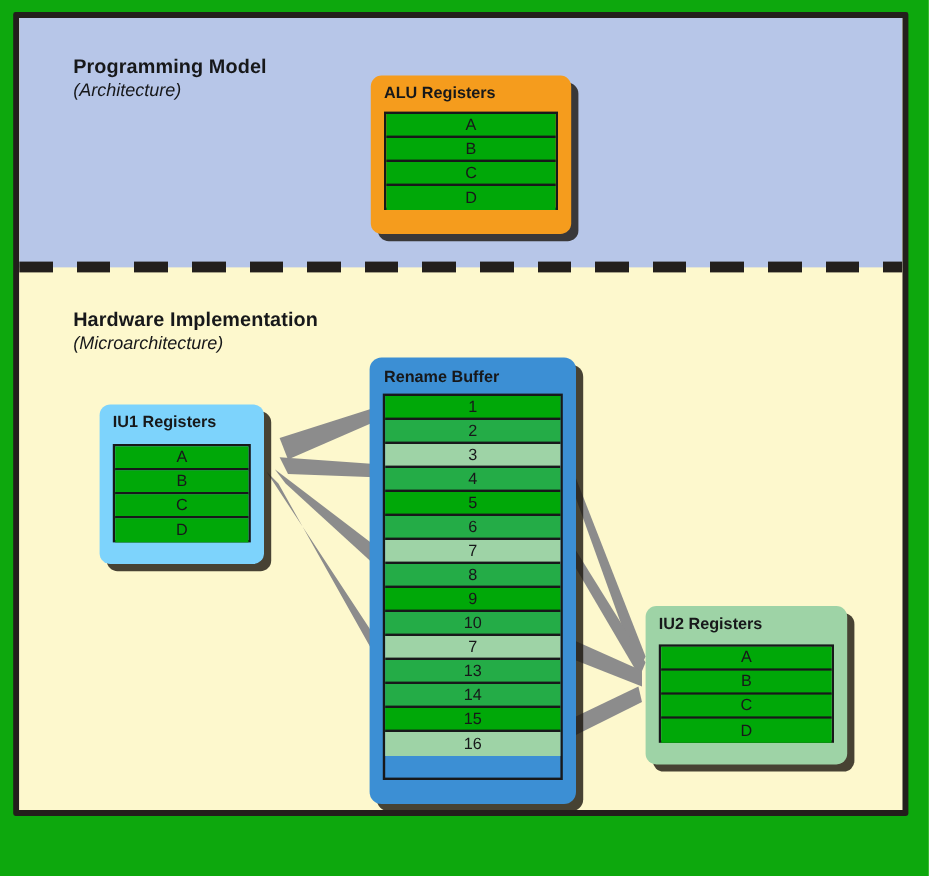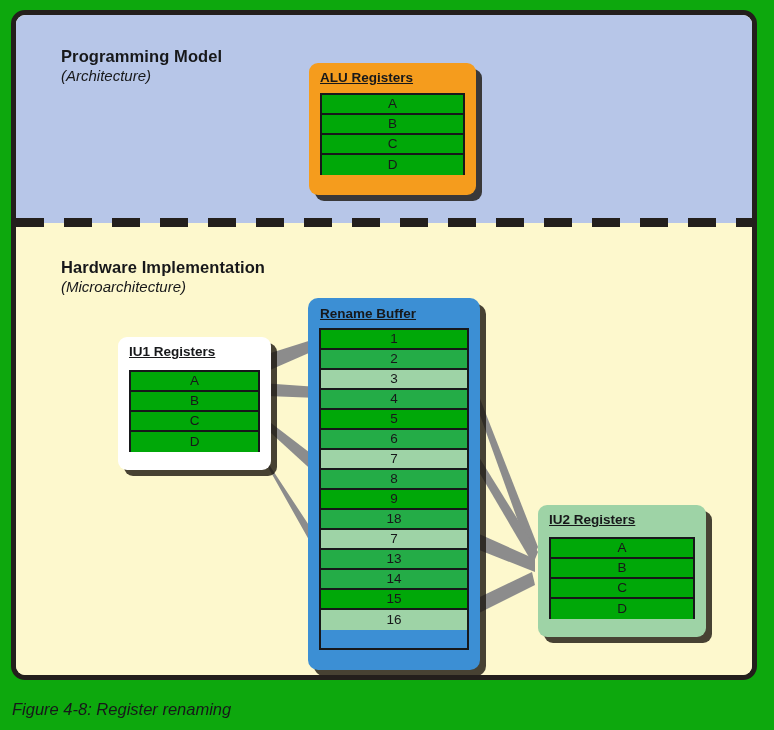--- a/index.html
+++ b/index.html
@@ -8,21 +8,21 @@
     background:#0da80d;
     font-family:"Liberation Sans", sans-serif;
     overflow:hidden;
     position:relative;
   }
   #stage{position:absolute;left:0;top:0;width:774px;height:730px;}
 
   
   .panel{
     position:absolute;left:11px;top:10px;width:746px;height:670px;
-    border:5px solid #231f1c;border-radius:14px;
+    border:5px solid #231f1c;border-radius:2px;
     box-sizing:border-box;overflow:hidden;background:#fdf8cd;
   }
   .arch-zone{
     position:absolute;left:0;top:0;width:100%;height:208px;
     background:#b7c6e8;
   }
   .micro-zone{
     position:absolute;left:0;top:208px;width:100%;height:462px;
     background:#fdf8cd;
   }
@@ -39,40 +39,40 @@
   .zone-label .t1{font-size:16.5px;font-weight:bold;letter-spacing:.1px;line-height:19px;white-space:nowrap;}
   .zone-label .t2{font-size:15px;font-weight:normal;line-height:19px;white-space:nowrap;font-style:italic;}
   #lbl-arch{left:45px;top:32px;}
   #lbl-micro{left:45px;top:243px;}
 
   
   .card{position:absolute;border-radius:9px;box-sizing:border-box;z-index:5;
         box-shadow:6px 6px 0 rgba(25,20,12,.80);}
   .card > .card-title{
     position:absolute;left:11px;top:7px;
-    font-size:13.5px;font-weight:bold;color:#17181a;white-space:nowrap;text-decoration:underline;
+    font-size:13.5px;font-weight:bold;color:#17181a;white-space:nowrap;
   }
   .rows{position:absolute;left:11px;right:11px;box-sizing:border-box;
         border:2px solid #17181a;}
   .row{
     box-sizing:border-box;
     border-bottom:2px solid #17181a;
     text-align:center;color:#17181a;
     font-size:13.5px;line-height:1;
     display:flex;align-items:center;justify-content:center;
   }
   .row:last-child{border-bottom:none;}
 
   
   #card-alu{left:293px;top:48px;width:167px;height:132px;background:#f59c1d;}
   #card-alu .rows{top:30px;height:82px;}
   #card-alu .row{height:20px;background:#00a808;}
 
   
-  #card-iu1{left:67px;top:322px;width:153px;height:133px;background:#ffffff;margin-left:35px;}
+  #card-iu1{left:67px;top:322px;width:137px;height:133px;background:#7dd3fc;}
   #card-iu1 .rows{top:33px;height:82px;}
   #card-iu1 .row{height:20px;background:#00a808;}
 
   
   #card-iu2{left:522px;top:490px;width:168px;height:132px;background:#9ed3a6;}
   #card-iu2 .rows{top:32px;height:82px;}
   #card-iu2 .row{height:20px;background:#00a808;}
 
   
   #card-rb{left:292px;top:283px;width:172px;height:372px;background:#3c8fd4;border-radius:10px;padding-left:20px;}
@@ -161,25 +161,24 @@
       <div class="rows" id="rb-rows">
           <div class="row">1</div>
           <div class="row alt">2</div>
           <div class="row hl">3</div>
           <div class="row alt">4</div>
           <div class="row">5</div>
           <div class="row alt">6</div>
           <div class="row hl">7</div>
           <div class="row alt">8</div>
           <div class="row">9</div>
-          <div class="row alt">18</div>
+          <div class="row alt">10</div>
           <div class="row hl">7</div>
           <div class="row alt">13</div>
           <div class="row alt">14</div>
           <div class="row">15</div>
           <div class="row hl">16</div>
         </div>
     </div>
 
   </div>
 
-  <div id="caption">Figure 4-8: Register renaming</div>
 </div>
 
 </body></html>

